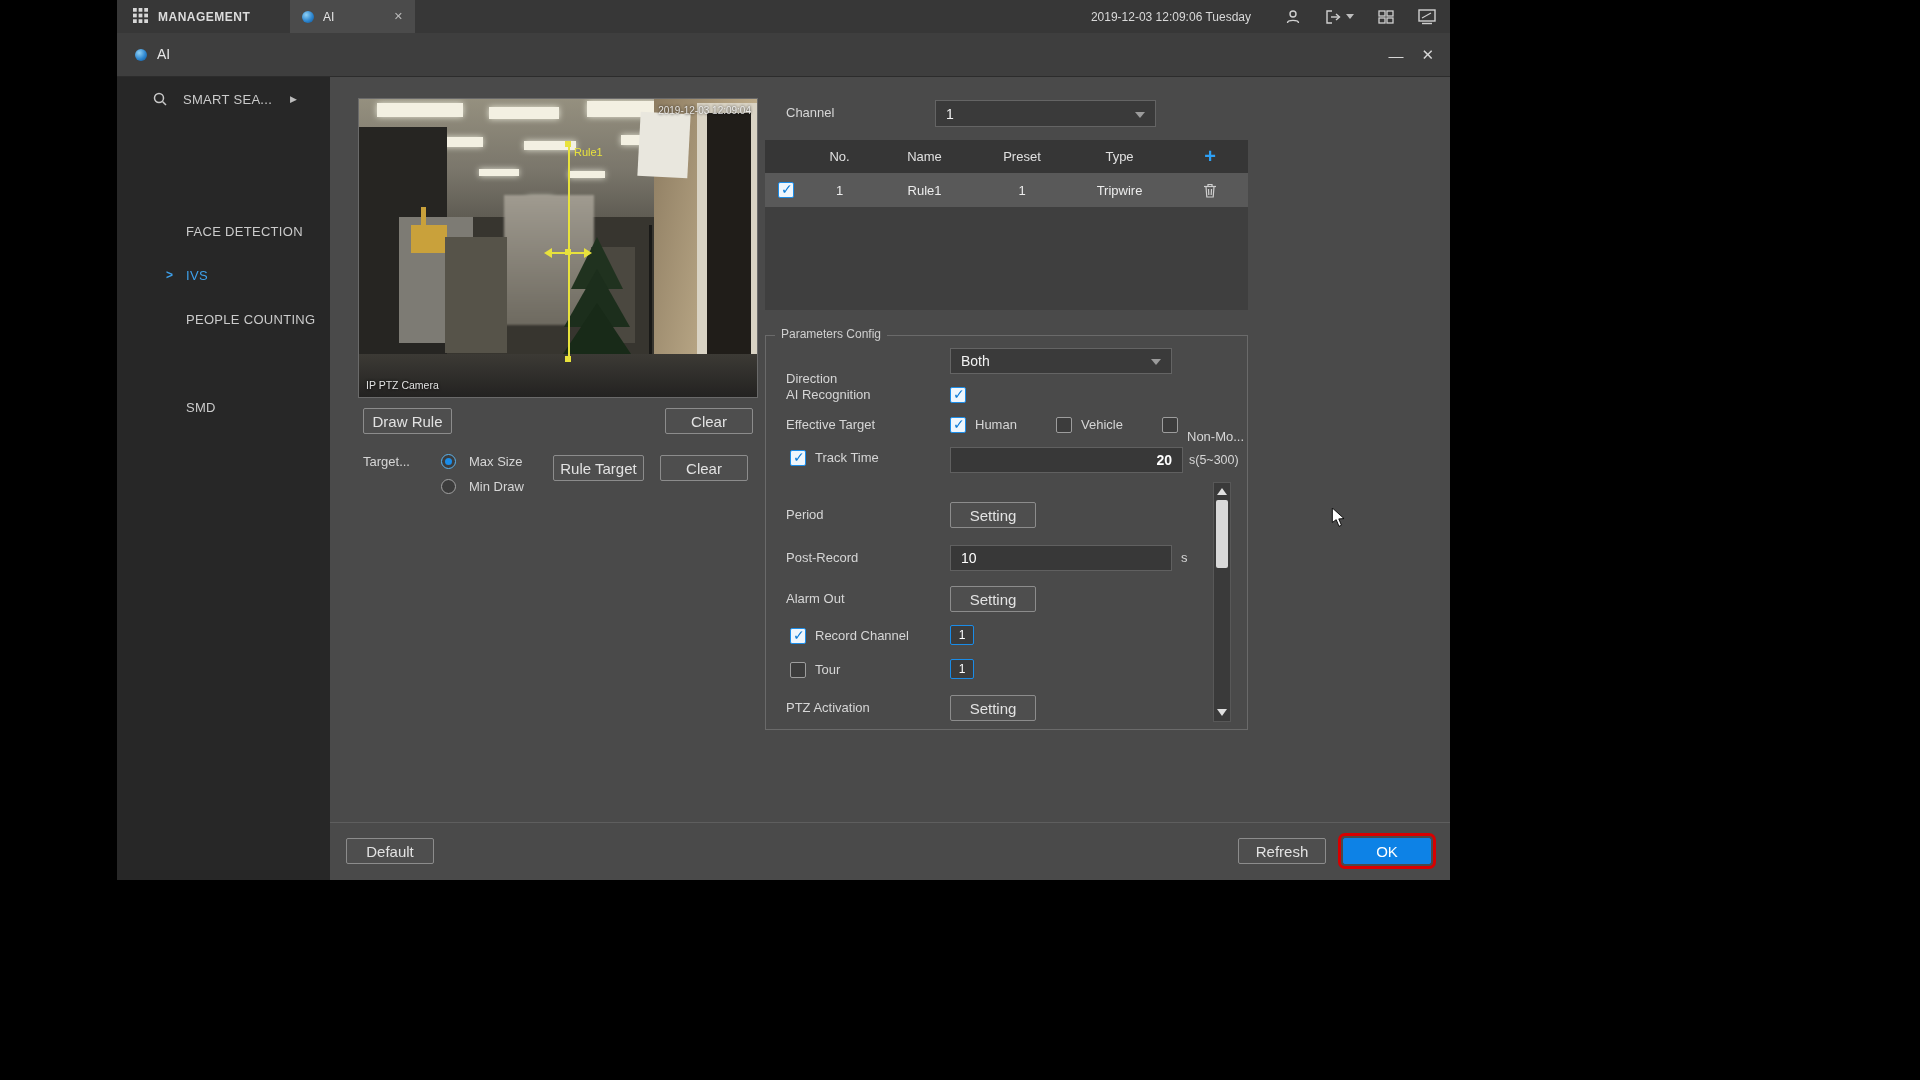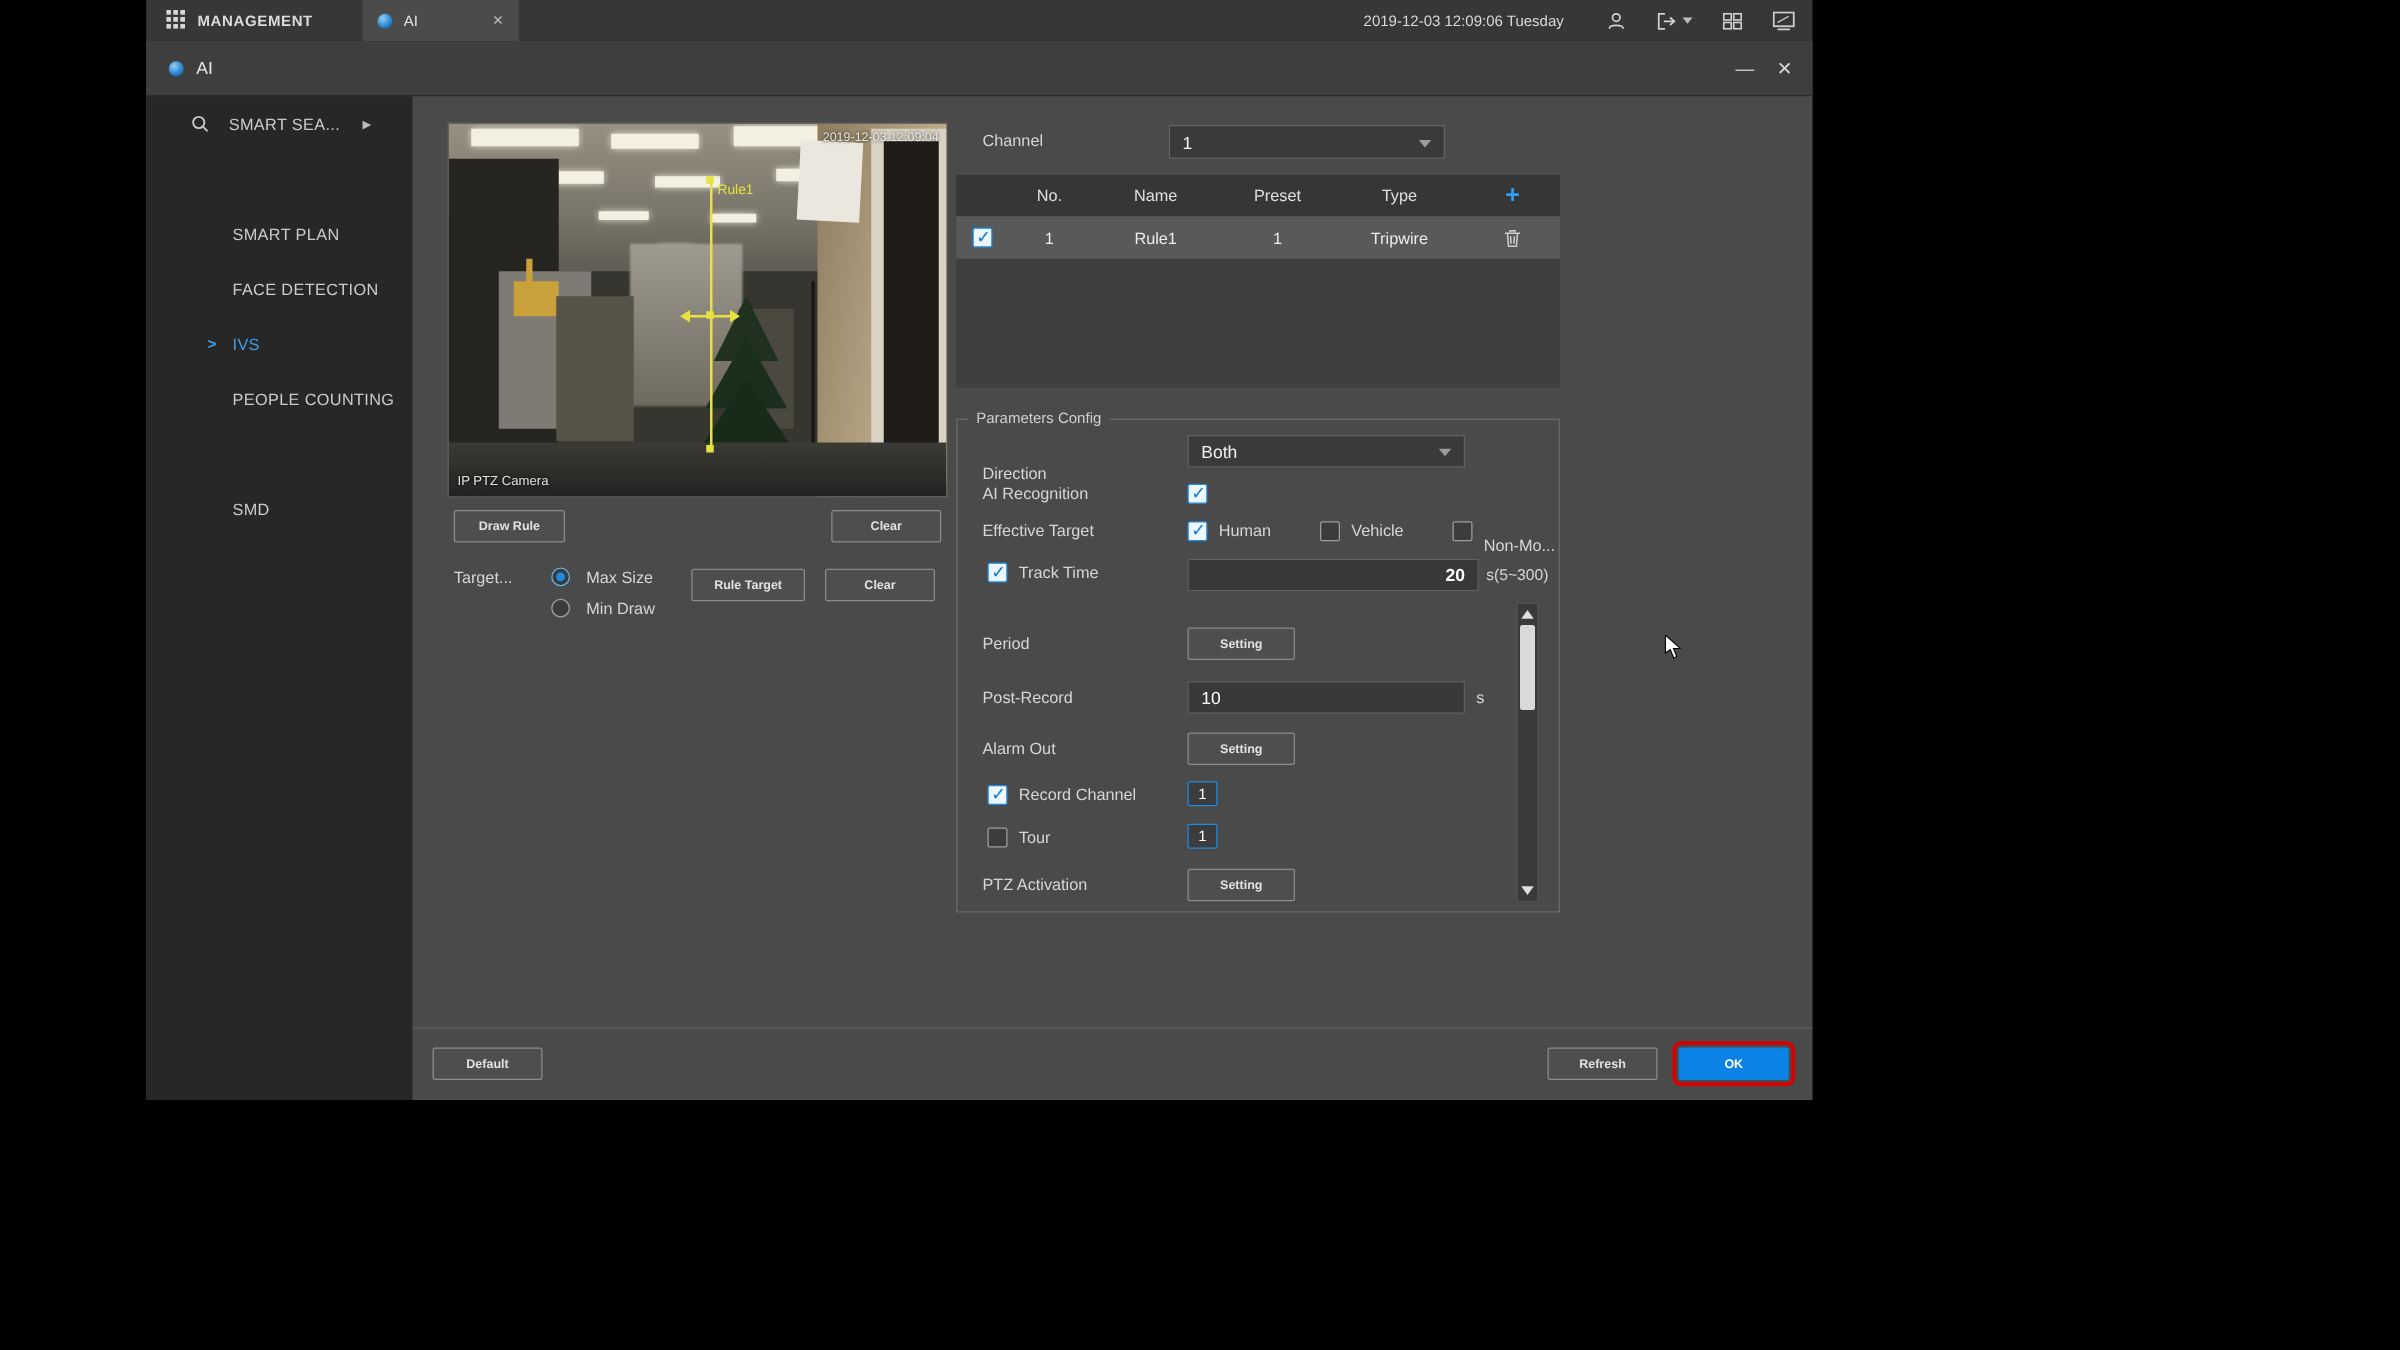--- a/index.html
+++ b/index.html
@@ -32,21 +32,21 @@
   .side-item { position:absolute; left:0; width:203px; height:44px; display:flex; align-items:center; color:#cbcbcb; font-size:13px; letter-spacing:.3px; cursor:pointer; }
   .side-item .sicon { position:absolute; left:34px; width:20px; display:flex; }
   .side-item .slabel { position:absolute; left:66px; white-space:nowrap; }
   .side-item.sub .slabel { left:69px; }
   .side-item .sarrow { position:absolute; left:173px; color:#bdbdbd; font-size:9px; }
   .side-item.sel .slabel { color:#3ea0ea; }
   .side-item.sel .sel-arrow { position:absolute; left:49px; color:#3ea0ea; font-size:12px; font-weight:bold; }
 
   
   .lbl { position:absolute; color:#d6d6d6; font-size:13px; height:20px; line-height:20px; white-space:nowrap; }
-  .btn { position:absolute; background:#4e4e4e; border:1px solid #8c8c8c; border-radius:2px; color:#e2e2e2; font-size:10px; display:flex; align-items:center; justify-content:center; cursor:pointer;font-weight:bold; }
+  .btn { position:absolute; background:#4e4e4e; border:1px solid #8c8c8c; border-radius:2px; color:#e2e2e2; font-size:15px; display:flex; align-items:center; justify-content:center; cursor:pointer; }
   .dd { position:absolute; background:#3a3a3a; border:1px solid #646464; color:#f2f2f2; font-size:14px; display:flex; align-items:center; padding:0 10px; cursor:pointer; }
   .dd::after { content:""; position:absolute; right:10px; top:50%; margin-top:-2px; border-left:5px solid transparent; border-right:5px solid transparent; border-top:6px solid #9b9b9b; }
   .inp { position:absolute; background:#383838; border:1px solid #606060; color:#fff; font-size:14px; display:flex; align-items:center; padding:0 10px; }
   .cb { position:absolute; width:16px; height:16px; border:1px solid #9d9d9d; border-radius:2px; background:#3c3c3c; cursor:pointer; }
   .cb.on { background:#eef6fd; border-color:#1a8ce8; }
   .cb.on::after { content:"✓"; position:absolute; left:2px; top:-2px; color:#0f7cd6; font-size:14px; font-weight:bold; }
   .radio { position:absolute; width:15px; height:15px; border-radius:50%; border:1px solid #a2a2a2; background:#3c3c3c; cursor:pointer; }
   .radio.sel { border-color:#5cb4ef; }
   .radio.sel::after { content:""; position:absolute; inset:3px; border-radius:50%; background:#1a8ce8; }
   .mini-btn { position:absolute; width:24px; height:20px; border:1px solid #1a8ce8; border-radius:2px; background:#3c3c3c; color:#fff; font-size:12px; display:flex; align-items:center; justify-content:center; cursor:pointer; }
@@ -185,23 +185,20 @@
     <div class="sidebar">
       <div class="side-item" style="top:0">
         <span class="sicon">
             <svg width="18" height="18" viewBox="0 0 18 18">
               <circle cx="8" cy="8" r="4.5" fill="none" stroke="#c8c8c8" stroke-width="1.5"></circle>
               <line x1="11.5" y1="11.5" x2="15" y2="15" stroke="#c8c8c8" stroke-width="1.5"></line>
             </svg>
           </span>
         <span class="slabel">SMART SEA...</span>
         <span class="sarrow">▶</span>
-      </div>
-      <div class="side-item sub" style="top:88px">
-        <span class="slabel">SMART PLAN</span>
       </div>
       <div class="side-item sub" style="top:132px">
         <span class="slabel">FACE DETECTION</span>
       </div>
       <div class="side-item sub sel" style="top:176px">
         <span class="sel-arrow">&gt;</span>
         <span class="slabel">IVS</span>
       </div>
       <div class="side-item sub" style="top:220px">
         <span class="slabel">PEOPLE COUNTING</span>

